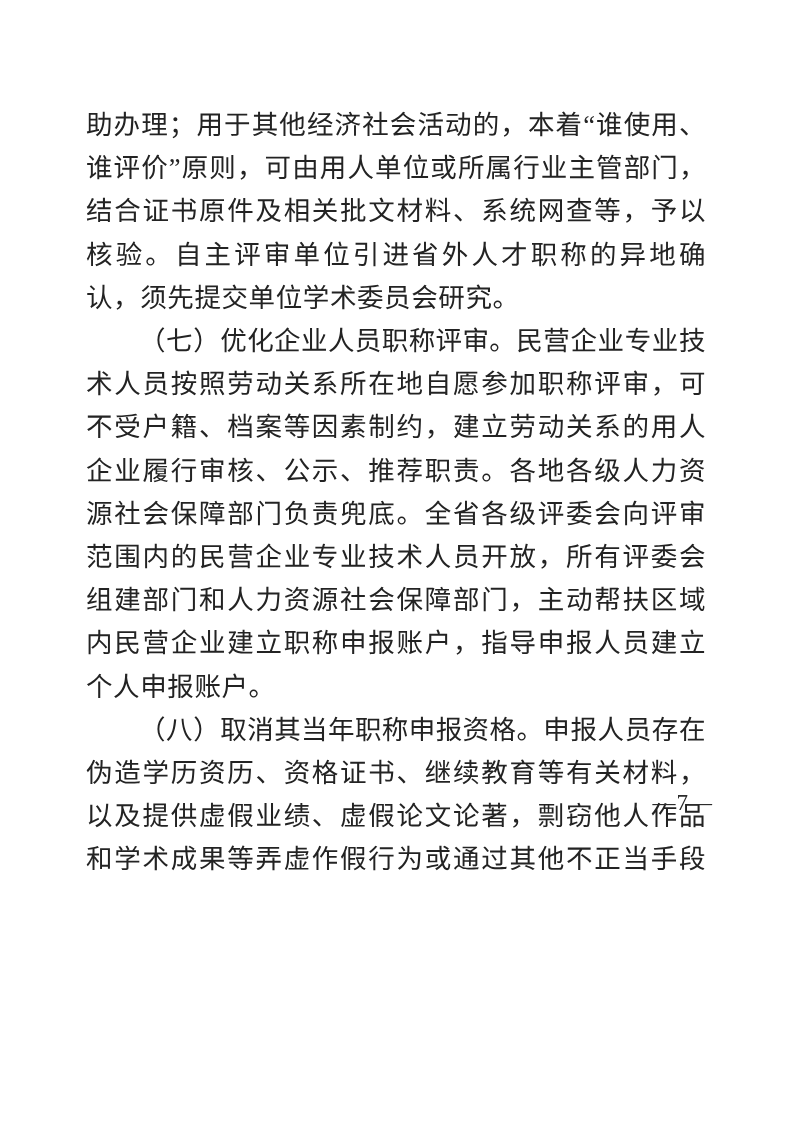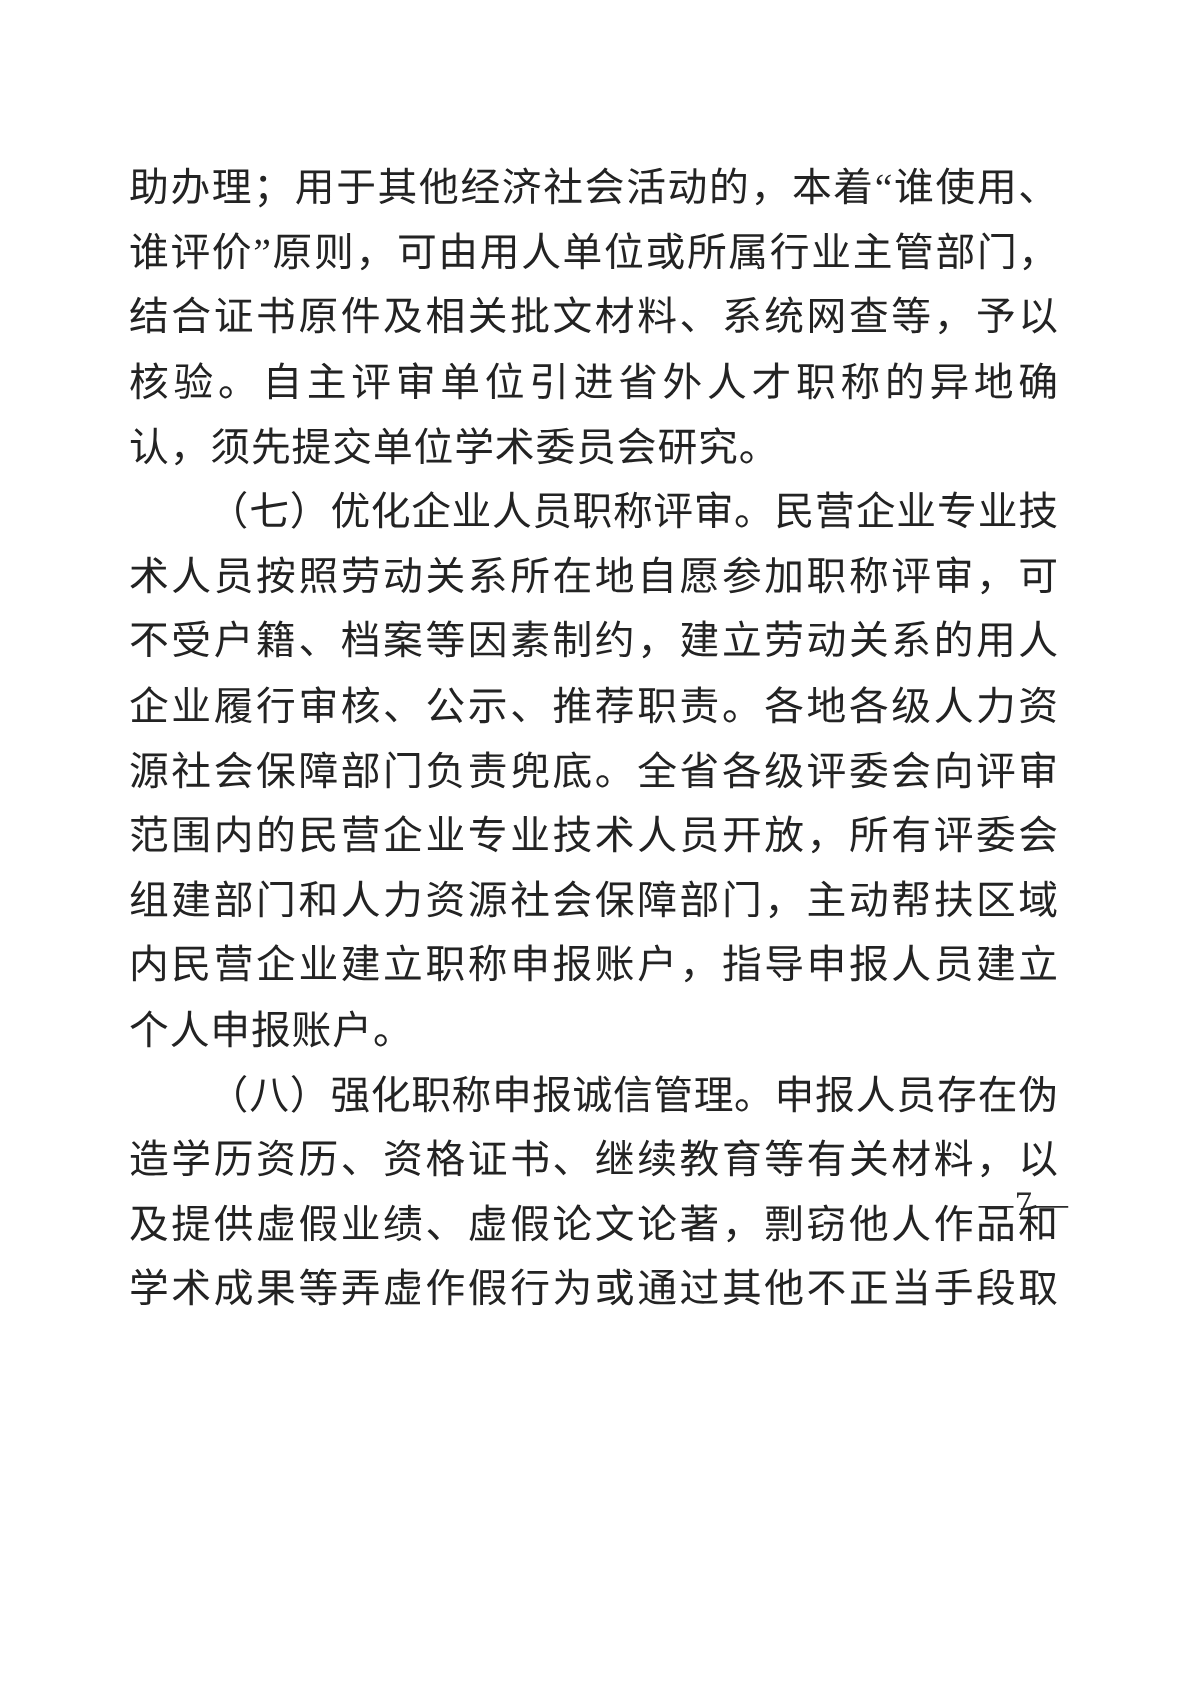--- a/index.html
+++ b/index.html
@@ -75,20 +75,20 @@
 
     <p class="para continuation">
       <span>助办理；用于其他经济社会活动的，本着“谁使用、谁评价”原则，可由用人单位或所属行业主管部门，结合证书原件及相关批文材料、系统网查等，予以核验。自主评审单位引进省外人才职称的异地确认，须先提交单位学术委员会研究。</span>
     </p>
 
     <p class="para indent">
       <span class="heading-label">（七）</span><span class="heading-title">优化企业人员职称评审。</span><span>民营企业专业技术人员按照劳动关系所在地自愿参加职称评审，可不受户籍、档案等因素制约，建立劳动关系的用人企业履行审核、公示、推荐职责。各地各级人力资源社会保障部门负责兜底。全省各级评委会向评审范围内的民营企业专业技术人员开放，所有评委会组建部门和人力资源社会保障部门，主动帮扶区域内民营企业建立职称申报账户，指导申报人员建立个人申报账户。</span>
     </p>
 
     <p class="para indent">
-      <span class="heading-label">（八）</span><span class="heading-title">强化职称申报诚信管理。</span><span>申报人员存在伪造学历资历、资格证书、继续教育等有关材料，以及提供虚假业绩、虚假论文论著，剽窃他人作品和学术成果等弄虚作假行为或通过其他不正当手段取得的职称资格，一经查实，取消其当年职称申报资格，从次年起3年内不得申报。今年起，申报人员须同时提交2份申报材料，1份为原始材料扫描件、1份为打码隐去个人关键敏感信息后（姓名、单位、身份证号码等）的业绩材料扫描件。所有业绩材料附件均不得出现个人关键敏感信息，一经发现，判定申报材料无效，取消当年申报资格。</span>
+      <span class="heading-label">（八）</span><span class="heading-title">取消其当年职称申报资格。</span><span>申报人员存在伪造学历资历、资格证书、继续教育等有关材料，以及提供虚假业绩、虚假论文论著，剽窃他人作品和学术成果等弄虚作假行为或通过其他不正当手段取得的职称资格，一经查实，取消其当年职称申报资格，从次年起3年内不得申报。今年起，申报人员须同时提交2份申报材料，1份为原始材料扫描件、1份为打码隐去个人关键敏感信息后（姓名、单位、身份证号码等）的业绩材料扫描件。所有业绩材料附件均不得出现个人关键敏感信息，一经发现，判定申报材料无效，取消当年申报资格。</span>
     </p>
 
   </div>
 
   <div class="page-number">—7—</div>
 
 </div>
 
 </body></html>

